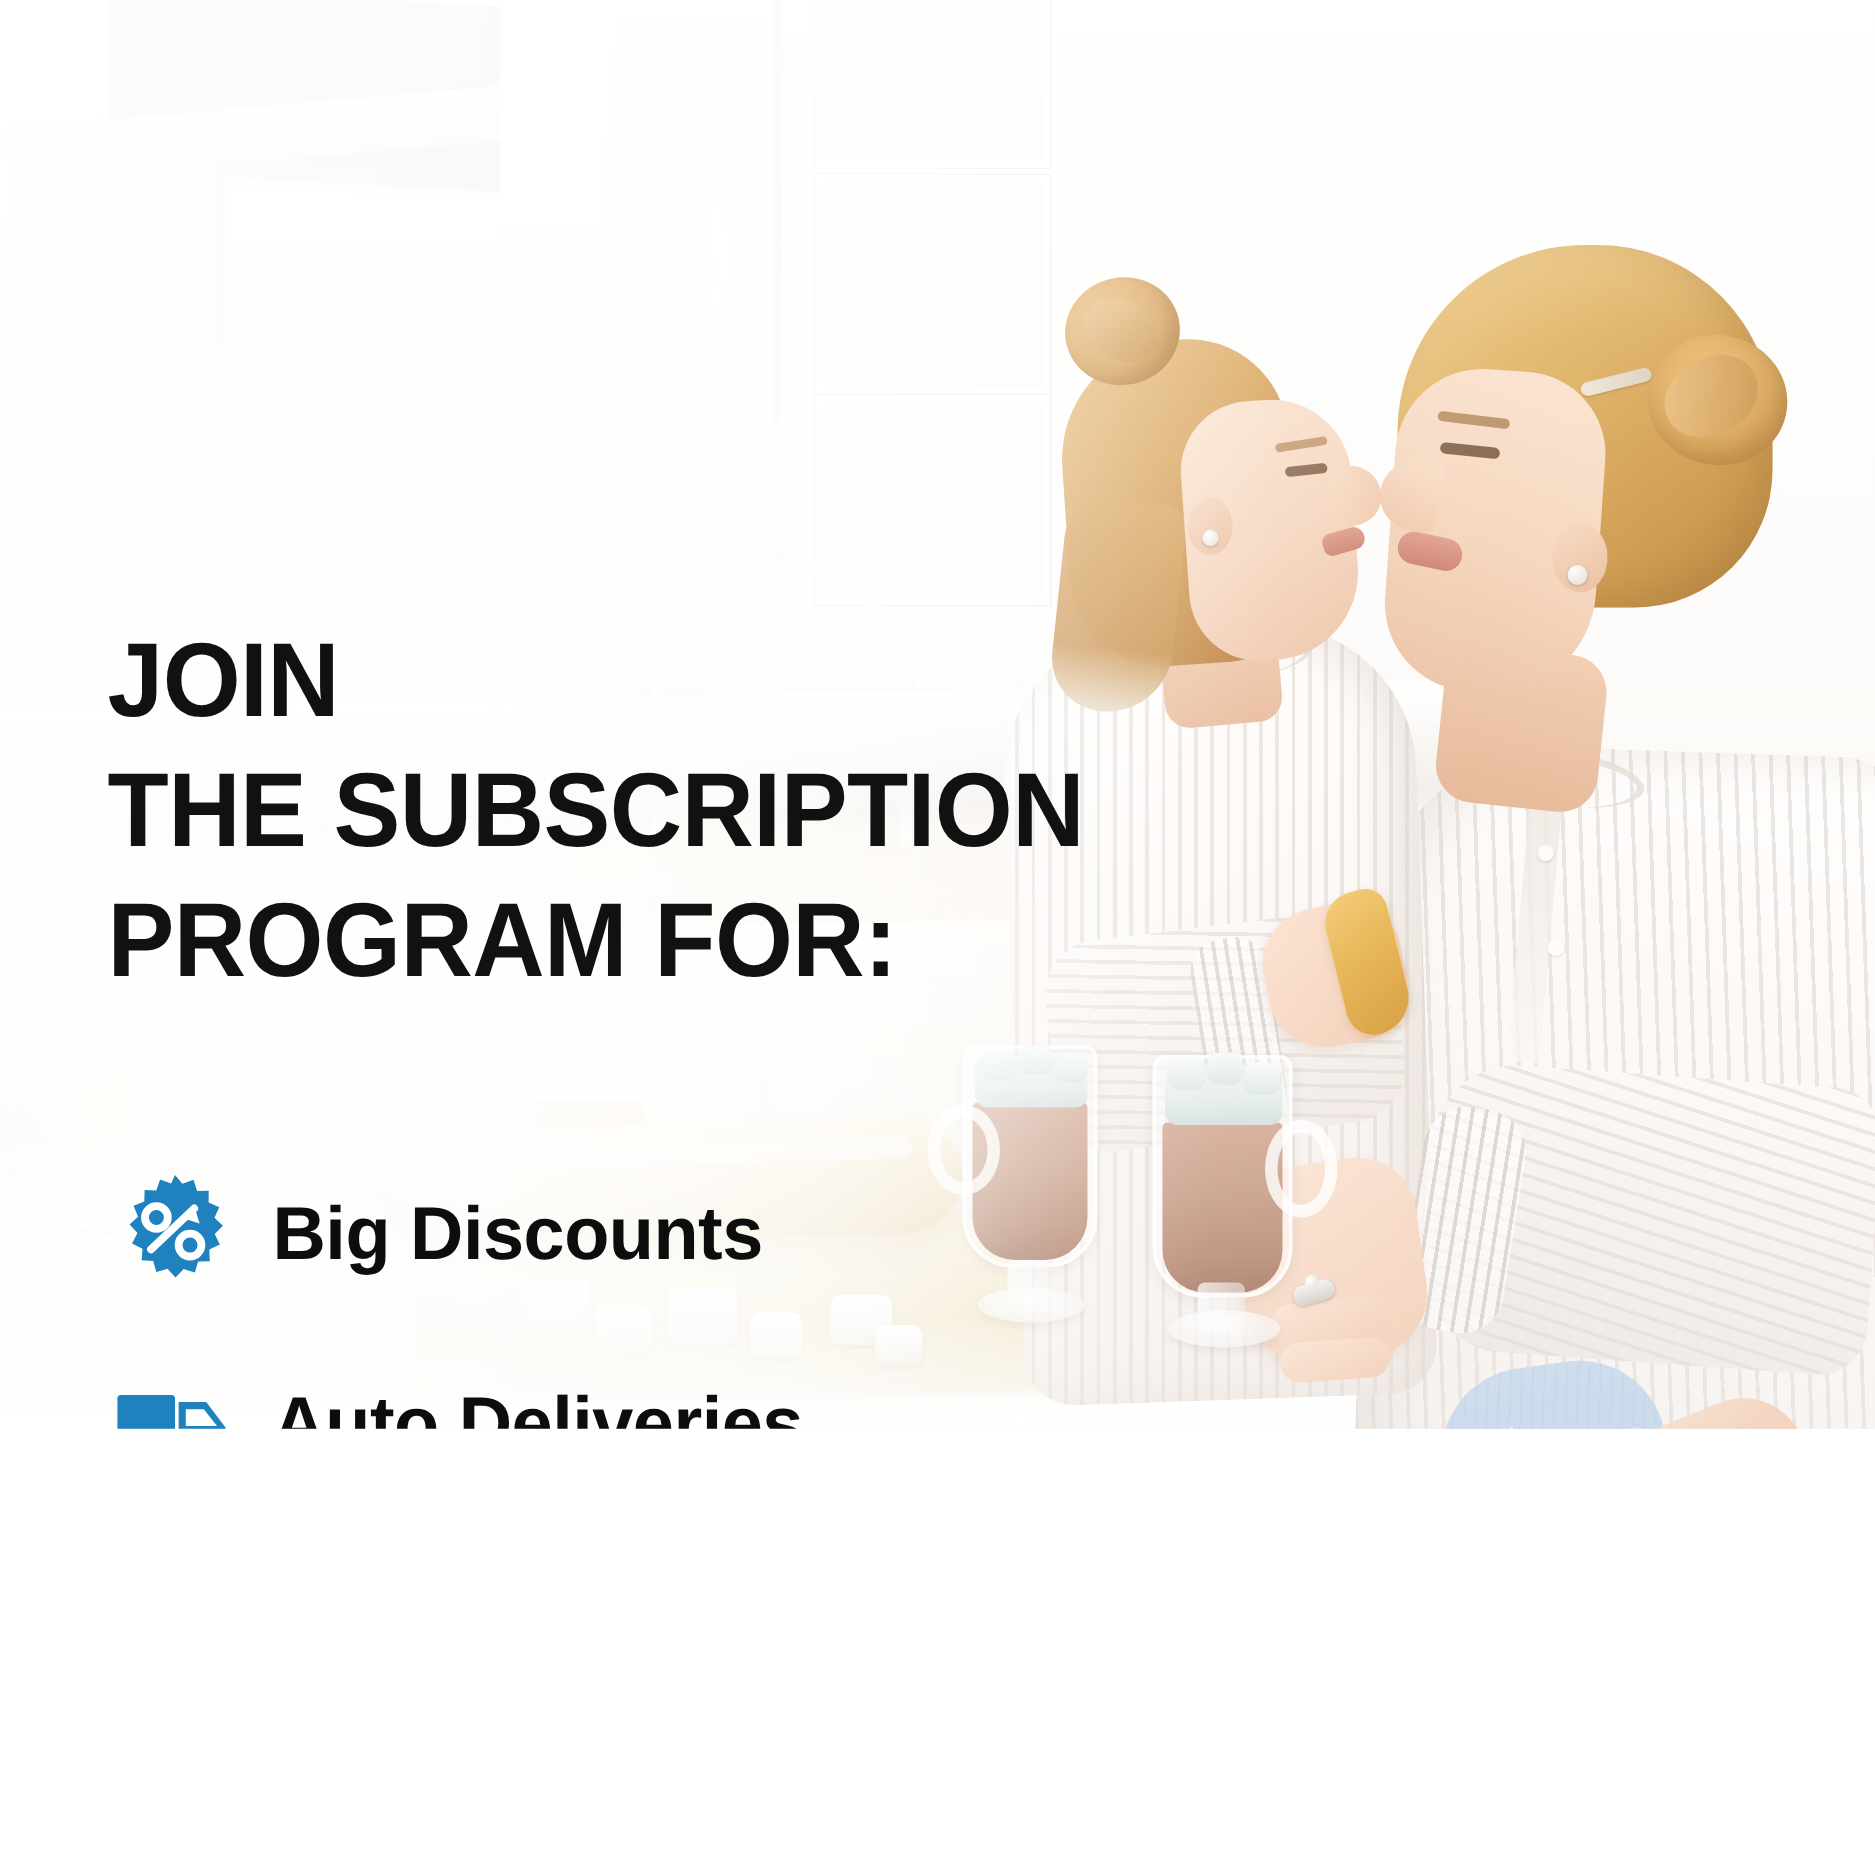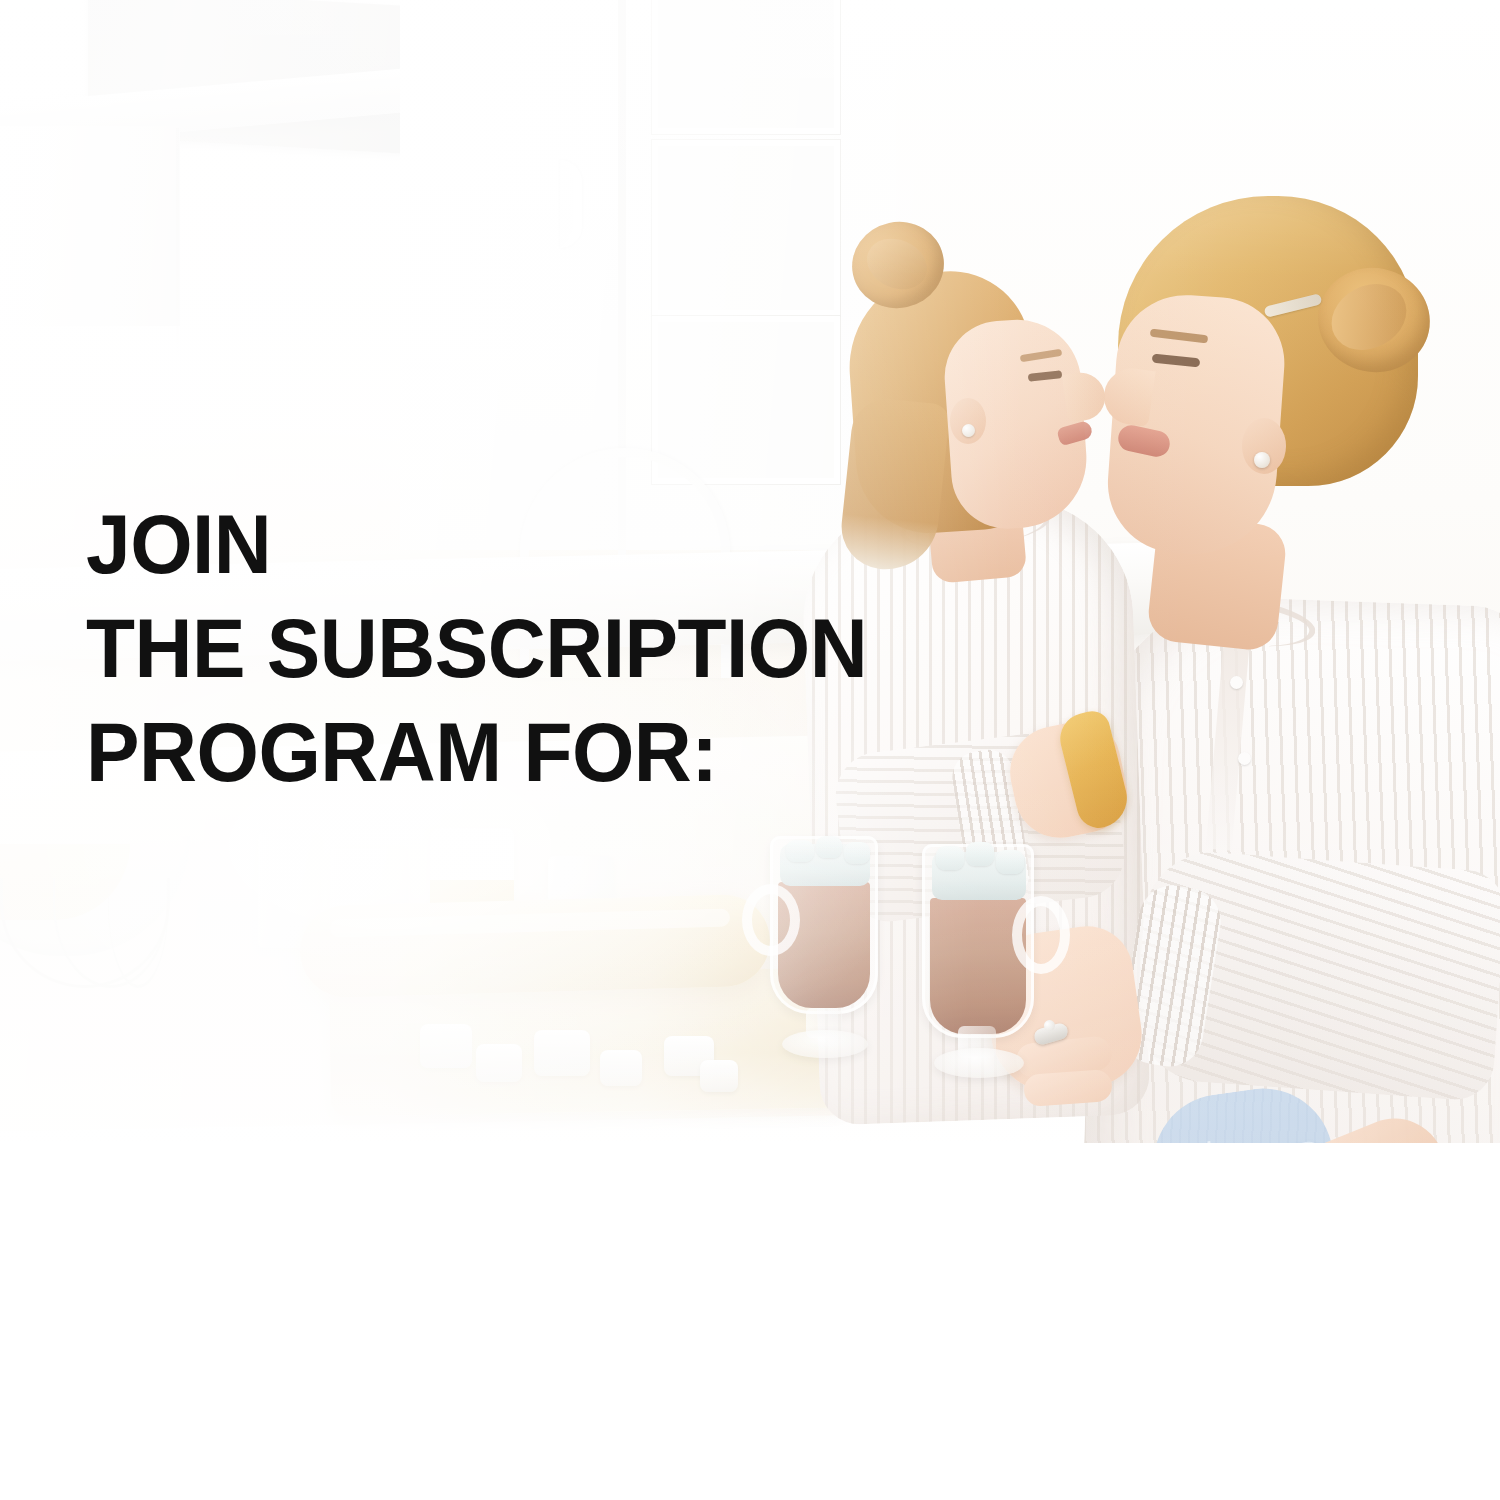--- a/index.html
+++ b/index.html
@@ -655,18 +655,50 @@
   </div>
 
   <div class="content">
 
     <div class="headline">JOIN
 THE SUBSCRIPTION
 PROGRAM FOR:</div>
 
     <div class="features">
 
-
+      <div class="feature">
+        <svg class="f-icon" viewBox="0 0 100 100">
+          <path fill="#1F82BE" d="M50 2 L56.2 9.3 L65.4 6.1 L68.4 15.4 L78.1 15.3 L78.0 25.0 L86.9 28.9
+            L82.9 37.7 L89.9 44.4 L83.1 51.3 L87.4 60.0 L78.6 64.2 L79.0 73.9 L69.3 74.1 L66.6 83.4
+            L57.2 80.5 L50.4 87.5 L43.8 80.3 L34.4 83.0 L31.9 73.7 L22.2 73.2 L22.9 63.5 L14.2 59.1
+            L18.7 50.5 L12.1 43.4 L19.2 36.8 L15.5 27.8 L24.4 24.2 L24.7 14.5 L34.4 15.0 L37.6 5.8
+            L46.8 9.1 Z"></path>
+          <g fill="none" stroke="#ffffff" stroke-width="6.5" stroke-linecap="round">
+            <line x1="30" y1="64" x2="66" y2="30"></line>
+          </g>
+          <path fill="#ffffff" d="M66 28 L70.5 42.5 L56 38 Z"></path>
+          <circle cx="34.5" cy="37.5" r="9.5" fill="none" stroke="#ffffff" stroke-width="6.5"></circle>
+          <circle cx="62.5" cy="60.5" r="9.5" fill="none" stroke="#ffffff" stroke-width="6.5"></circle>
+        </svg>
+        <span class="f-label">Big Discounts</span>
+      </div>
+
+      <div class="feature">
+        <svg class="f-icon" viewBox="0 0 100 100">
+
+          <rect x="2" y="27" width="48" height="48" rx="3" fill="#1F82BE"></rect>
+
+          <path fill="#1F82BE" d="M53 33 H76 L92 54 V75 H53 Z"></path>
+
+          <path fill="#ffffff" d="M59 39 H74 L85 53 H59 Z"></path>
+
+          <circle cx="22" cy="76" r="13.5" fill="#ffffff"></circle>
+          <circle cx="22" cy="76" r="10" fill="#111111"></circle>
+          <circle cx="66" cy="76" r="13.5" fill="#ffffff"></circle>
+          <circle cx="66" cy="76" r="10" fill="#111111"></circle>
+        </svg>
+        <span class="f-label">Auto Deliveries</span>
+      </div>
 
 
     </div>
   </div>
 </div>
 
 </body></html>

